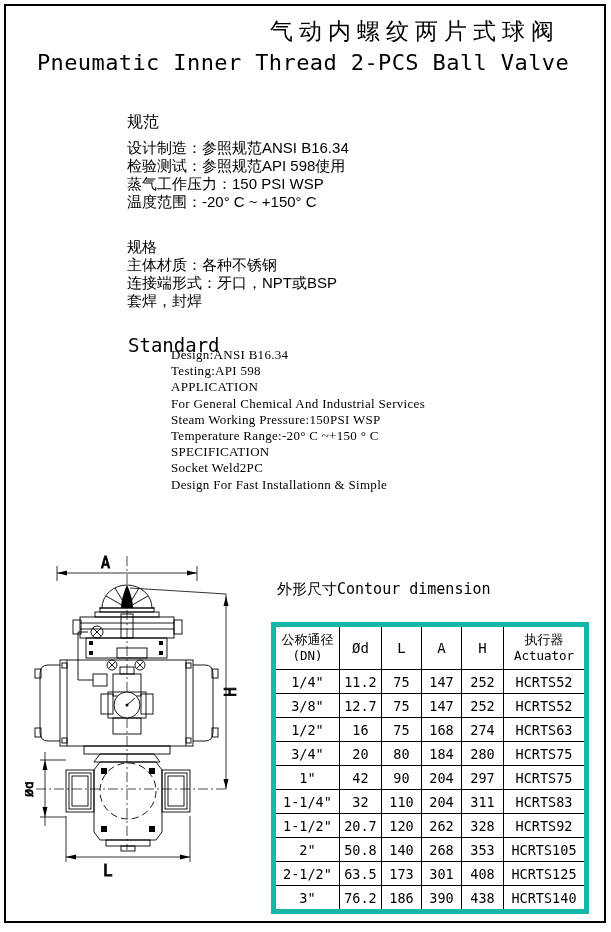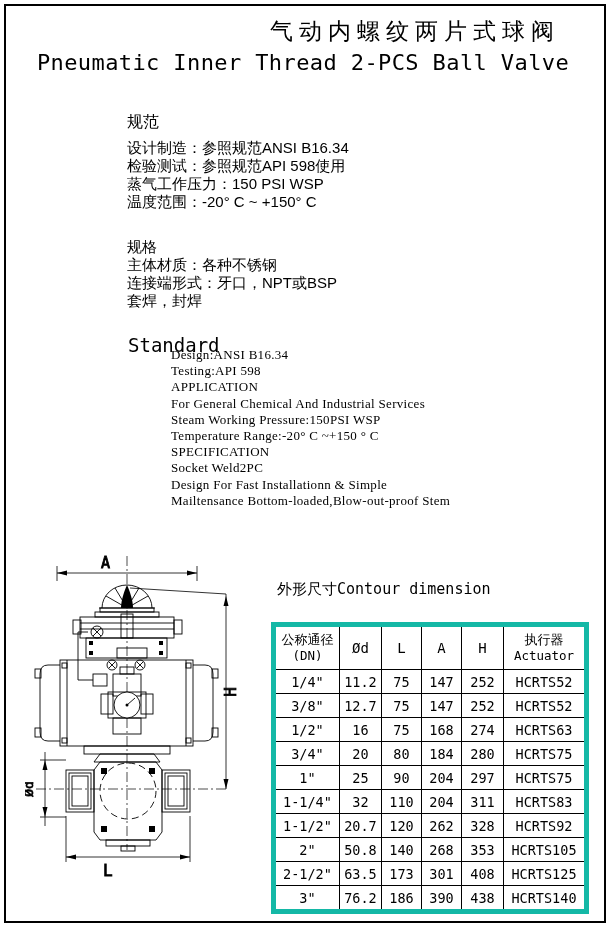--- a/index.html
+++ b/index.html
@@ -65,21 +65,20 @@
 <div class="std-lines">
     <div>Design:ANSI B16.34</div>
     <div>Testing:API 598</div>
     <div>APPLICATION</div>
     <div>For General Chemical And Industrial Services</div>
     <div>Steam Working Pressure:150PSI WSP</div>
     <div>Temperature Range:-20° C ~+150 ° C</div>
     <div>SPECIFICATION</div>
     <div>Socket Weld2PC</div>
     <div>Design For Fast Installationn &amp; Simple</div>
-    <div>Mailtensance Bottom-loaded,Blow-out-proof Stem</div>
   </div>
 
 <div class="contour-heading">
   <span>外形尺寸</span><span class="en">Contour dimension</span>
 </div>
 
 <svg class="drawing" width="215" height="332" viewBox="25 550 215 332">
   <g stroke="#000" fill="none" stroke-width="0.9">
 
     <g stroke-width="0.7" stroke-dasharray="10 3 2 3">
@@ -275,21 +274,21 @@
       <tr>
         <td>3/4"</td>
         <td>20</td>
         <td>80</td>
         <td>184</td>
         <td>280</td>
         <td>HCRTS75</td>
       </tr>
       <tr>
         <td>1"</td>
-        <td>25</td>
+        <td>42</td>
         <td>90</td>
         <td>204</td>
         <td>297</td>
         <td>HCRTS75</td>
       </tr>
       <tr>
         <td>1-1/4"</td>
         <td>32</td>
         <td>110</td>
         <td>204</td>

